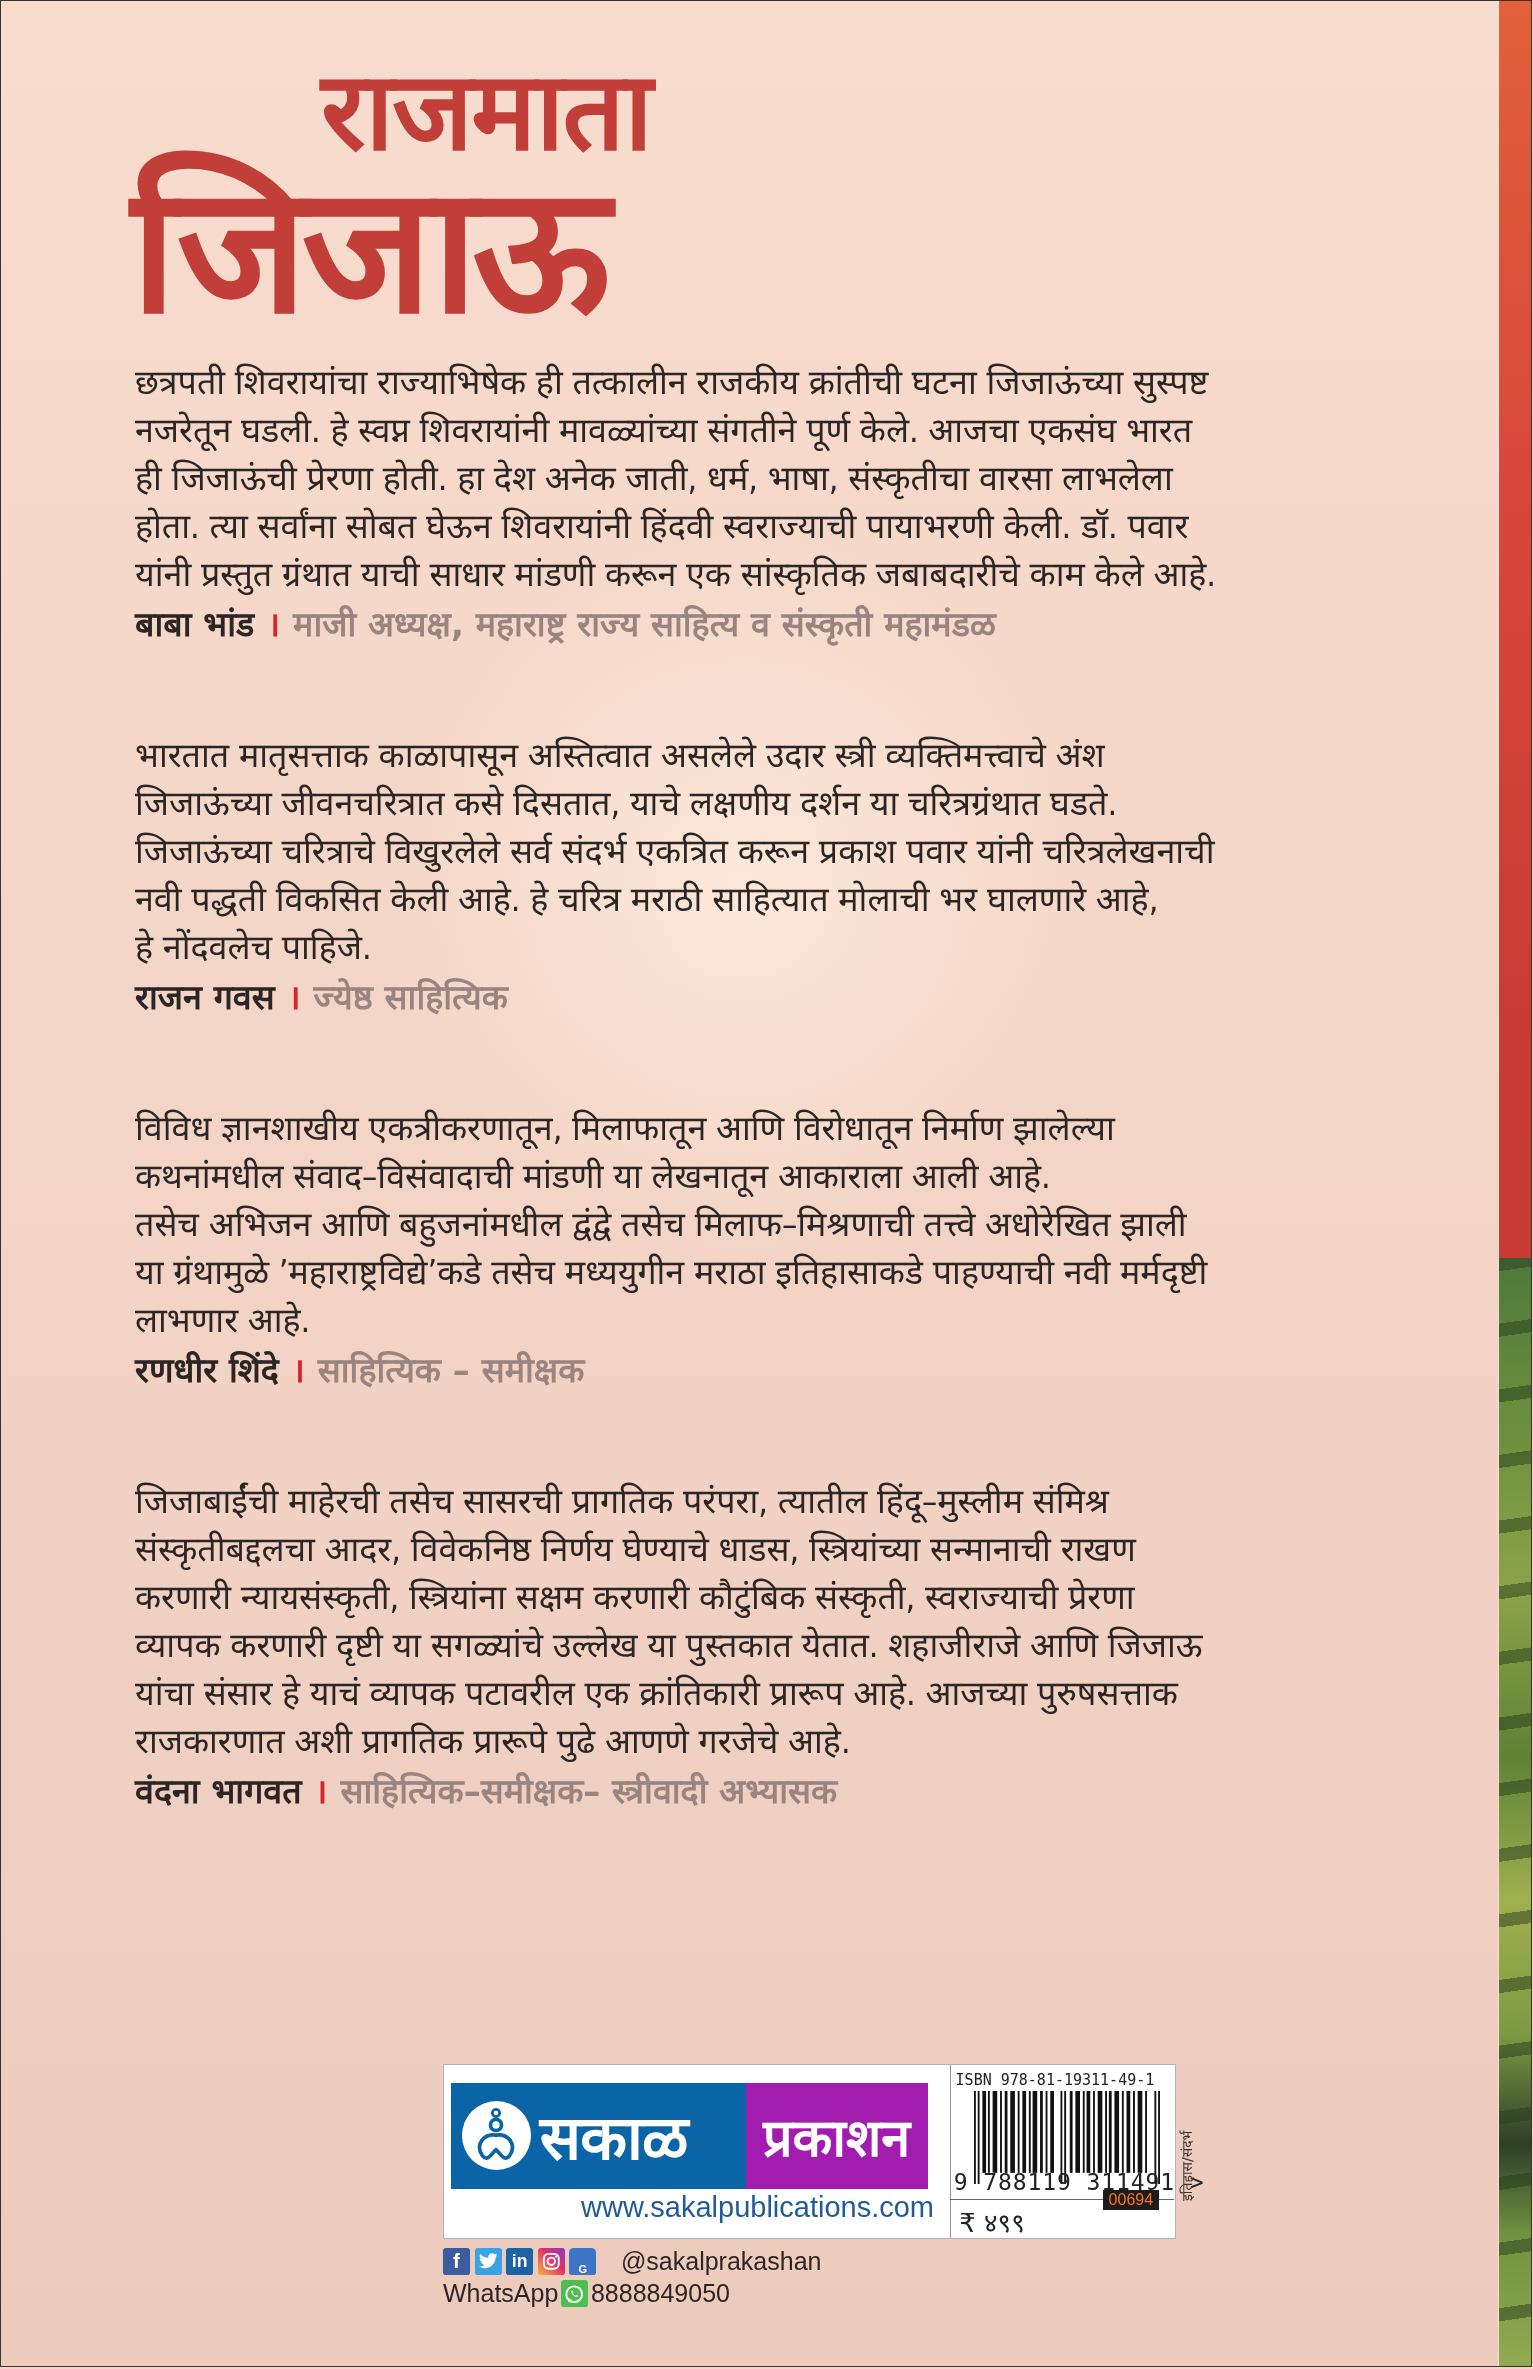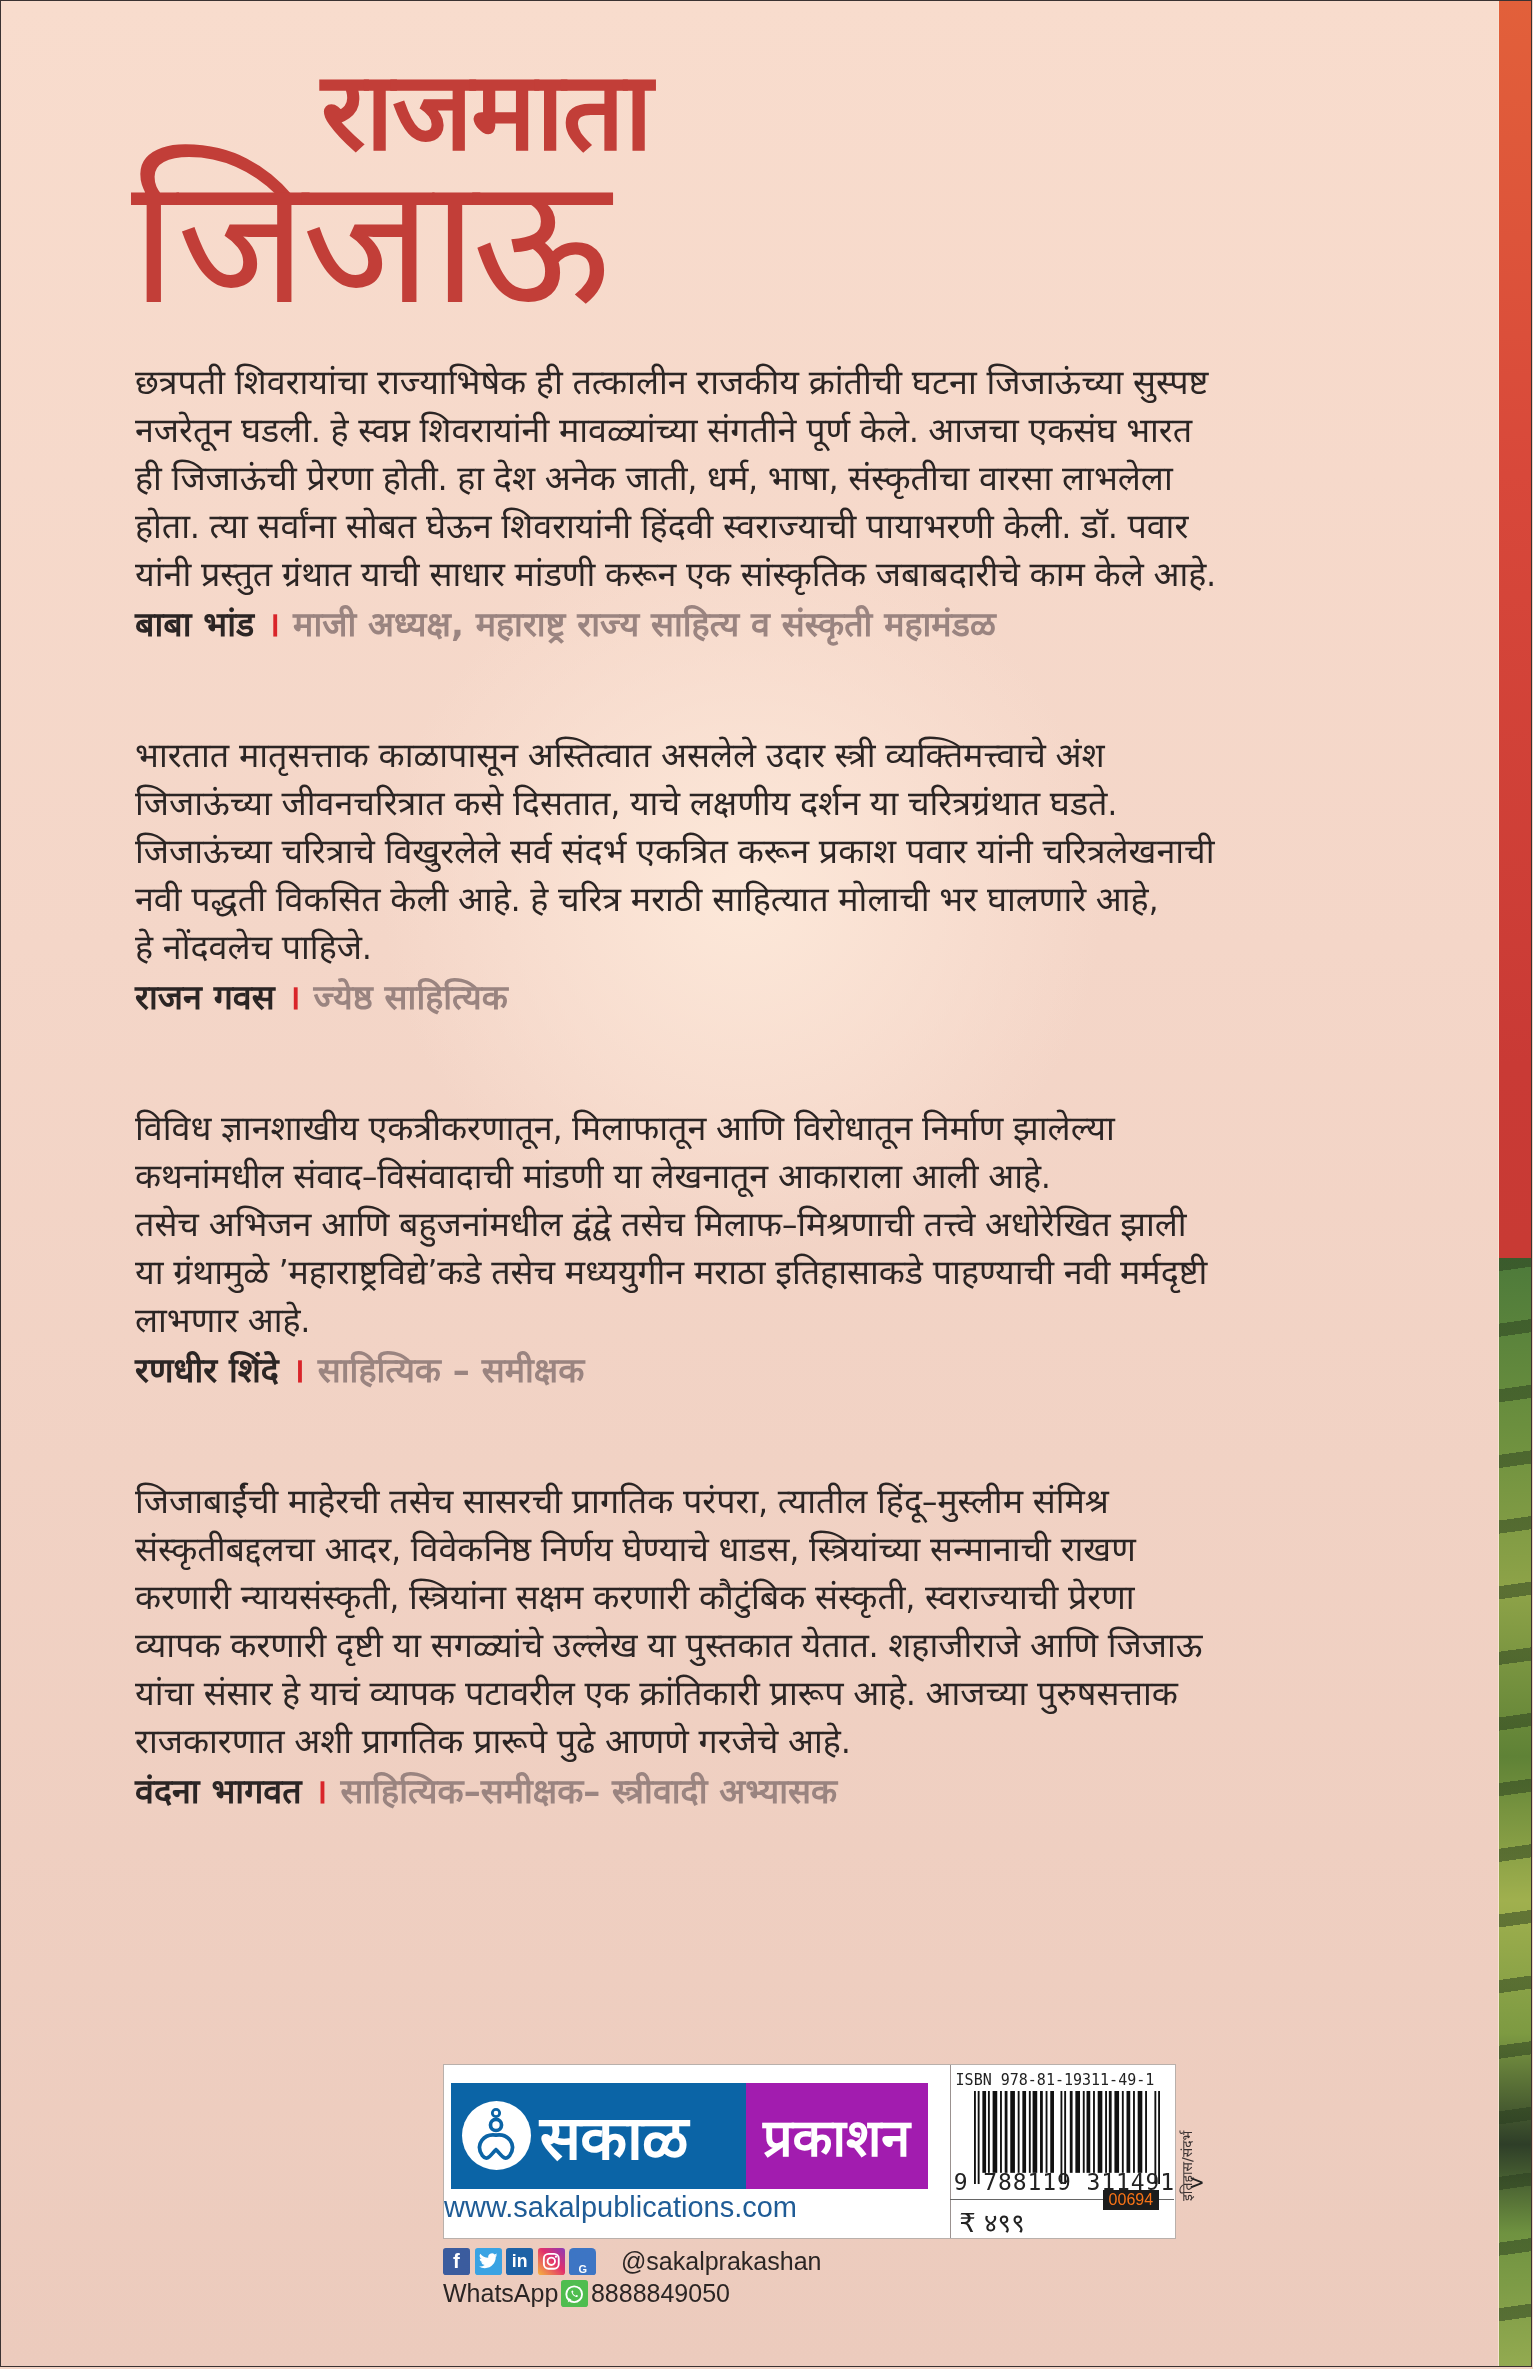--- a/index.html
+++ b/index.html
@@ -30,22 +30,22 @@
   }
 
   
   .title-wrap { position: absolute; left: 130px; top: 46px; width: 575px; height: 269px; }
   .title-top {
     position: absolute; left: 190px; top: 0px;
     font-family: "DejaVu Sans", sans-serif; font-weight: bold;
     font-size: 109px; line-height: 130px; color: #c23e38; letter-spacing: -1.9px;
   }
   .title-main {
-    position: absolute; left: 0px; top: 102px;
-    font-family: "DejaVu Sans", sans-serif; font-weight: normal;
+    position: absolute; left: 0px; top: 111px;
+    font-family: "DejaVu Sans", sans-serif; font-weight: bold;
     font-size: 176px; line-height: 186px; color: #c23e38; letter-spacing: -5.6px;
   }
 
   
   .quotes { position: absolute; left: 134px; top: 357px; width: 1294px; }
   .quote { margin-bottom: 83px; }
   .quote p {
     margin: 0; font-family: "DejaVu Sans Condensed", "DejaVu Sans", sans-serif;
     font-size: 34px; line-height: 48px; color: #2b2524;
     font-stretch: condensed;
@@ -69,21 +69,21 @@
   .logo-emblem {
     width: 69px; height: 69px; border-radius: 50%; background: #fff; margin-left: 11px;
     display: flex; align-items: center; justify-content: center;
   }
   .logo-word { font-weight: bold; font-size: 61px; margin-left: 9.3px; color: #fff; letter-spacing: -0.9px; }
   .logo-orange {
     width: 182px; height: 106px; background: #a21caf; display: flex; align-items: center; justify-content: center;
     color: #fff; font-size: 52px; font-weight: bold;
   }
   .url {
-    position: absolute; left: 0; top: 126px; width: 490px; text-align: left;
+    position: absolute; left: 0; top: 126px; width: 490px; text-align: right;
     font-family: "Liberation Sans", sans-serif; font-size: 29px; color: #1f5c96;
   }
   .divider-v { position: absolute; left: 506px; top: 0; width: 0.9px; height: 173px; background: #9b9290; }
   .isbn-block { position: absolute; left: 506px; top: 0; width: 224px; height: 162px; }
   .isbn-text {
     position: absolute; left: 5.6px; top: 5.6px; font-family: "DejaVu Sans Mono", monospace;
     font-size: 15px; color: #222; letter-spacing: 0px; white-space: nowrap;
   }
   .barcode { position: absolute; left: 24px; top: 26px; width: 186px; height: 93px; }
   .barcode-digits {

